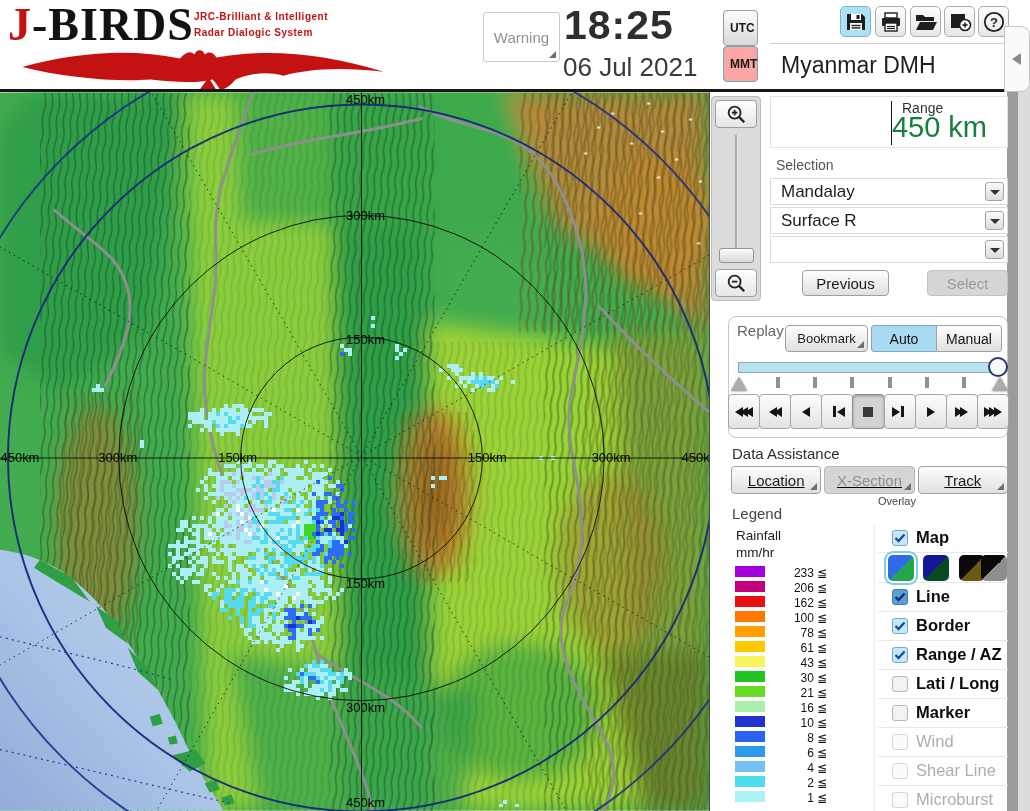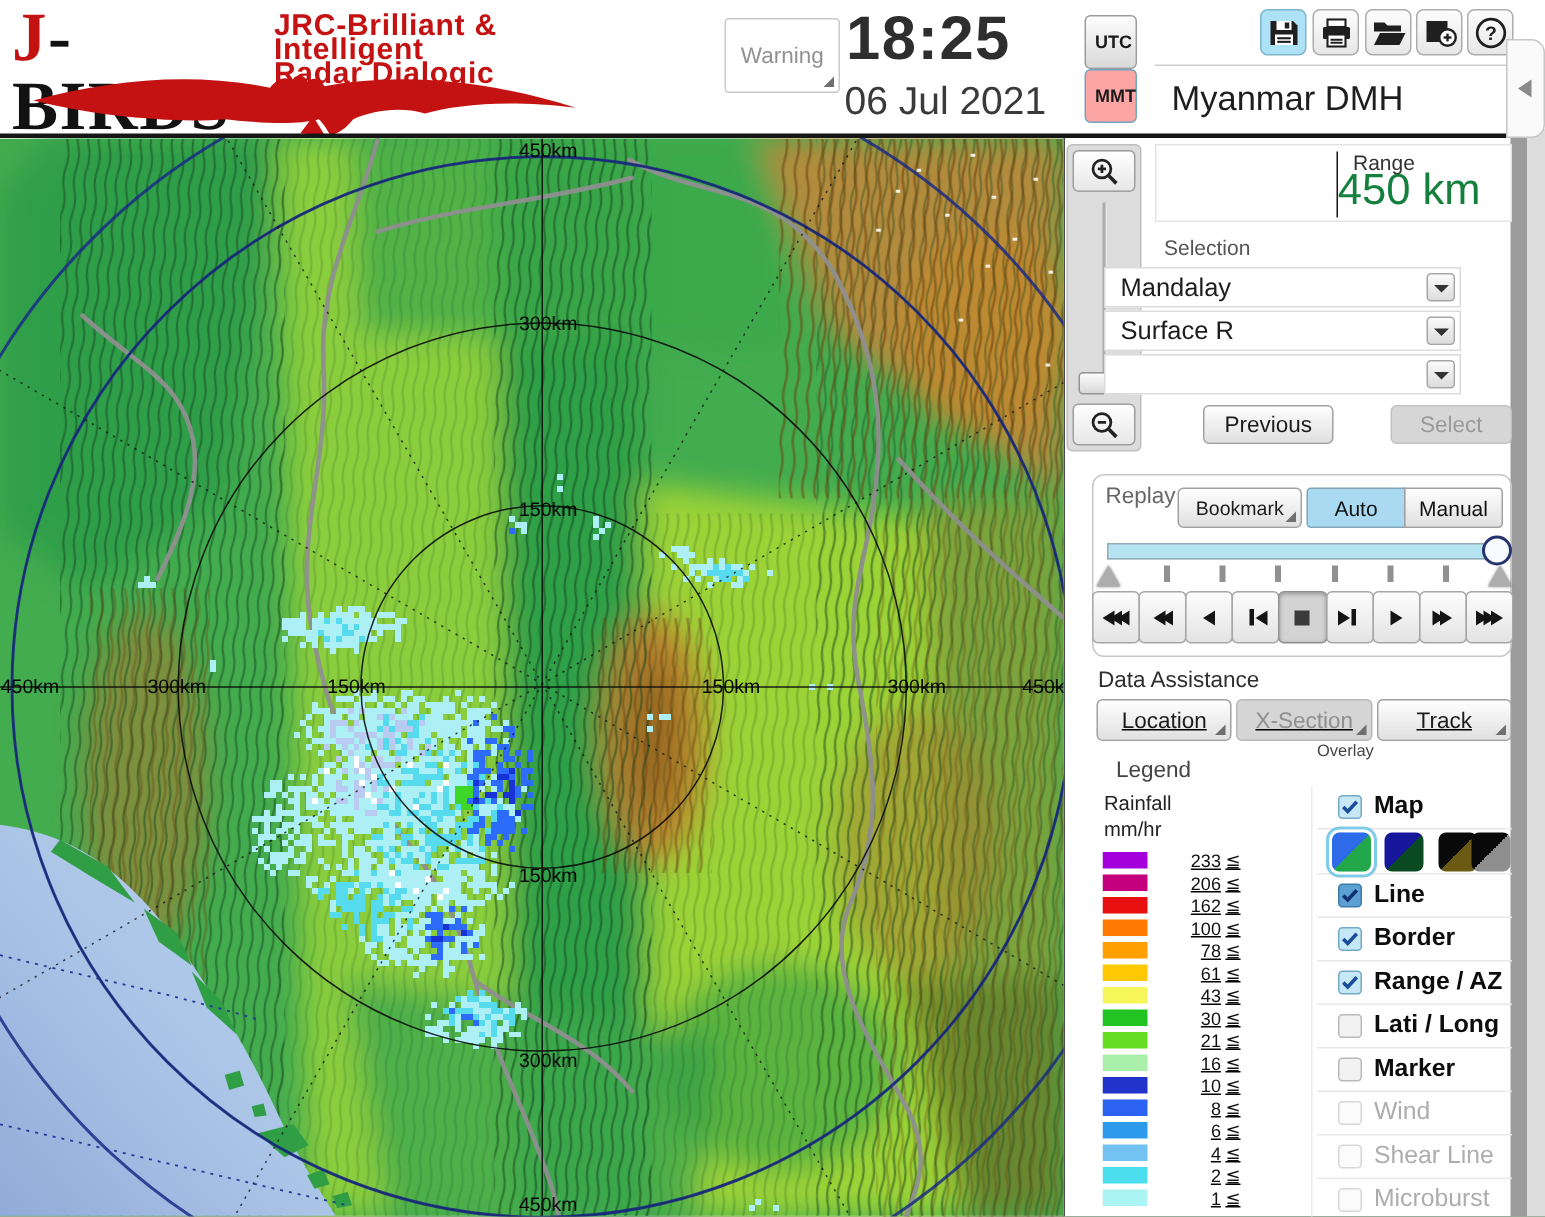--- a/index.html
+++ b/index.html
@@ -7,21 +7,21 @@
        font-family:"Liberation Sans",sans-serif;-webkit-font-smoothing:antialiased;}
   #app *{box-sizing:border-box;}
 
   
   .header{position:absolute;left:0;top:0;width:1030px;height:90px;background:#fff;}
   .hdr-rule{position:absolute;left:0;top:89px;width:1008px;height:3px;background:#161616;}
   .logo{position:absolute;left:8px;top:2px;width:400px;height:86px;}
   .logo-row{display:flex;align-items:flex-start;}
   .logo-title{font-family:"Liberation Serif",serif;font-weight:bold;font-size:46px;line-height:46px;color:#121212;letter-spacing:1px;}
   .logo-j{color:#C41212;}
-  .logo-sub{margin-left:10px;padding-top:7px;color:#C41212;font-weight:bold;font-size:20px;line-height:16px;letter-spacing:.5px;}
+  .logo-sub{padding-top:7px;color:#C41212;font-weight:bold;font-size:10px;line-height:16px;letter-spacing:.5px;}
   .eagle{position:absolute;left:6px;top:44px;width:378px;height:44px;}
 
   .warning-btn{position:absolute;left:483px;top:12px;width:77px;height:50px;background:#fff;
     border:1px solid #C9C9C9;border-radius:3px;color:#919191;font-size:15px;font-family:inherit;cursor:pointer;}
   .fold::after{content:"";position:absolute;right:3px;bottom:3px;width:0;height:0;
     border-left:7px solid transparent;border-bottom:7px solid #6F6F6F;}
   .clock{position:absolute;left:564px;top:2px;width:145px;font-size:41px;font-weight:bold;color:#2E2E2E;letter-spacing:1px;}
   .date{position:absolute;left:563px;top:52px;width:160px;font-size:26px;color:#3A3A3A;}
   .tz-btn{position:absolute;left:723px;width:35px;height:36px;font-size:12px;font-weight:bold;color:#1A1A1A;
     background:linear-gradient(#FDFDFD,#D9D9D9);border:1px solid #9B9B9B;border-radius:4px;font-family:inherit;cursor:pointer;}
@@ -56,21 +56,21 @@
   .zgroove{position:absolute;left:23px;top:38px;width:3px;height:125px;background:#ABABAB;border-right:1px solid #E8E8E8;}
   .zhandle{position:absolute;left:7px;top:151px;width:35px;height:15px;background:linear-gradient(#FCFCFC,#D8D8D8);
     border:1px solid #949494;border-radius:3px;cursor:grab;}
 
   
   .range-box{position:absolute;left:770px;top:96px;width:238px;height:52px;background:#fff;border:1px solid #E3E3E3;}
   .range-vline{position:absolute;left:120px;top:4px;width:1px;height:44px;background:#141414;}
   .range-label{position:absolute;left:131px;top:3px;font-size:14px;color:#333;}
   .range-value{position:absolute;right:20px;top:14px;font-size:29px;color:#15803d;}
   .sel-label{position:absolute;left:776px;top:157px;font-size:14px;color:#555;}
-  .dd-rows{position:absolute;left:736px;top:178px;width:190px;}
+  .dd-rows{position:absolute;left:770px;top:178px;width:190px;}
   .dd-row{position:relative;width:238px;height:27px;background:#fff;border:1px solid #DBDBDB;margin-bottom:2px;}
   .dd-text{position:absolute;left:10px;top:2px;font-size:17px;color:#1D1D1D;line-height:22px;}
   .dd-btn{position:absolute;right:3px;top:3px;width:19px;height:19px;background:linear-gradient(#FBFBFB,#DCDCDC);
     border:1px solid #A5A5A5;border-radius:3px;cursor:pointer;}
   .dd-btn::after{content:"";position:absolute;left:4px;top:7px;width:0;height:0;
     border-left:5px solid transparent;border-right:5px solid transparent;border-top:5px solid #333;}
   .btn{font-family:inherit;font-size:15px;color:#1C1C1C;background:linear-gradient(#FEFEFE,#E0E0E0);
     border:1px solid #A0A0A0;border-radius:4px;cursor:pointer;}
   .prev-btn{position:absolute;left:802px;top:270px;width:87px;height:26px;}
   .select-btn{position:absolute;left:927px;top:270px;width:81px;height:26px;background:#D6D6D6;
@@ -102,26 +102,26 @@
   .pbar{width:3px;height:11px;background:#141414;margin:0 2px;}
   .psq{width:10px;height:10px;background:#3A3A3A;}
 
   
   .da-label{position:absolute;left:732px;top:445px;font-size:15px;color:#2E2E2E;}
   .da-row{position:absolute;left:731px;top:466px;width:277px;display:flex;gap:3px;text-decoration:underline;}
   .da-btn{position:relative;flex:1;height:28px;font-size:15px;}
   .da-btn.disabled{background:#D5D5D5;color:#8F8F8F;border-color:#B8B8B8;cursor:default;}
 
   
-  .legend-label{position:absolute;left:732px;top:505px;font-size:15px;color:#444;margin-left:12px;}
+  .legend-label{position:absolute;left:732px;top:505px;font-size:15px;color:#444;}
   .overlay-label{position:absolute;left:878px;top:495px;font-size:11px;color:#444;}
   .legend-q{position:absolute;left:736px;top:528px;font-size:13.5px;color:#222;}
   .legend-u{position:absolute;left:736px;top:545px;font-size:13.5px;color:#222;}
   .legend-rows{position:absolute;left:735px;top:566px;width:92px;}
-  .lg-row{display:flex;align-items:center;height:15px;text-decoration:underline;}
+  .lg-row{display:flex;align-items:flex-start;height:15px;}
   .lg-sw{width:30px;height:11px;flex:none;}
   .lg-val{flex:1;text-align:right;font-size:12px;color:#111;}
   .lg-op{margin-left:3px;font-size:12px;color:#111;font-family:"DejaVu Sans",sans-serif;}
   .col-div{position:absolute;left:874px;top:524px;width:1px;height:287px;background:#ECECEC;}
 
   
   .ov-list{position:absolute;left:878px;top:524px;width:130px;}
   .ov-row{position:relative;height:29px;border-bottom:1px solid #E8E8E8;}
   .ov-row .cb{position:absolute;left:14px;top:6px;width:16px;height:16px;border-radius:3px;
     background:#F2F2F2;border:1px solid #B9B9B9;cursor:pointer;}

